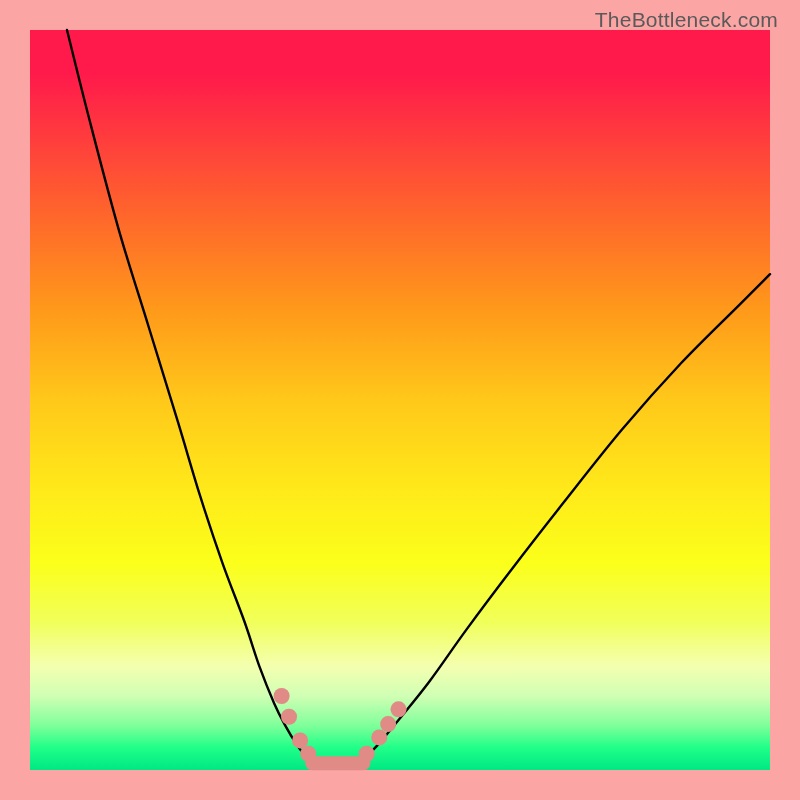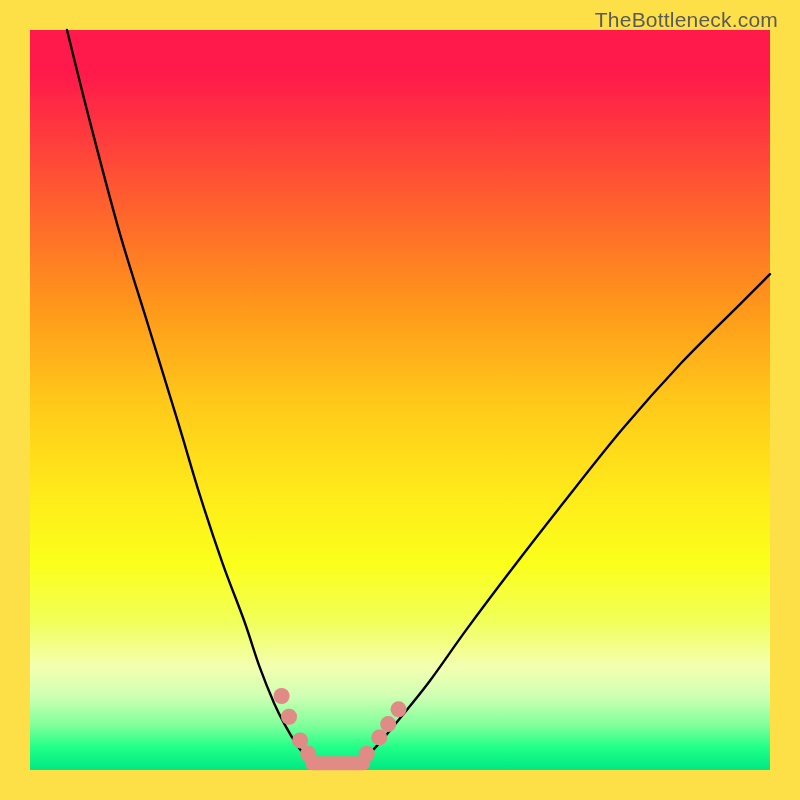--- a/index.html
+++ b/index.html
@@ -9,21 +9,21 @@
     height: 800px;
     background: #000;
     overflow: hidden;
   }
   .frame {
     position: absolute;
     top: 0;
     left: 0;
     width: 800px;
     height: 800px;
-    background: #fde047;
+    background: #fca5a5;
   }
   .plot-area {
     position: absolute;
     top: 30px;
     left: 30px;
     width: 740px;
     height: 740px;
     background: linear-gradient(to bottom,
       #ff1a4b 0%,
       #ff1a4b 6%,

